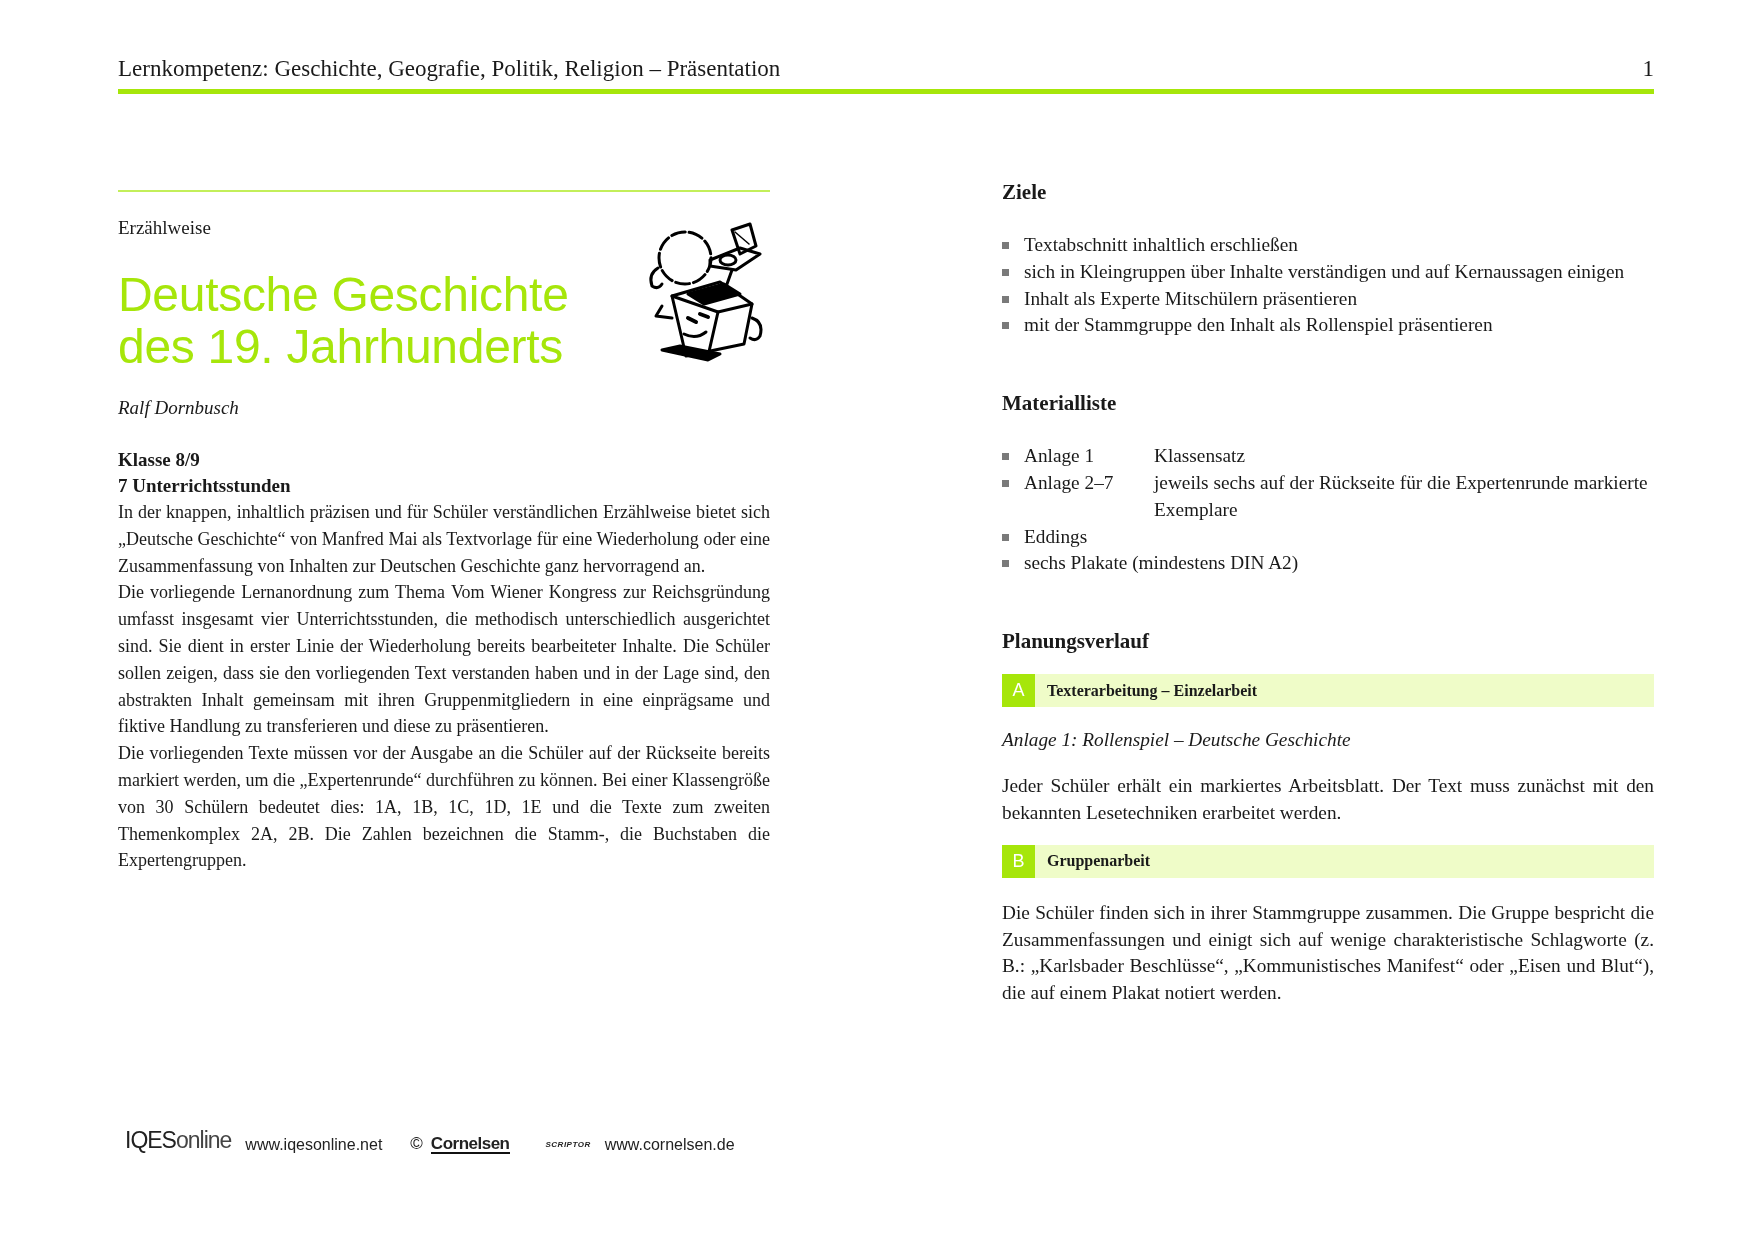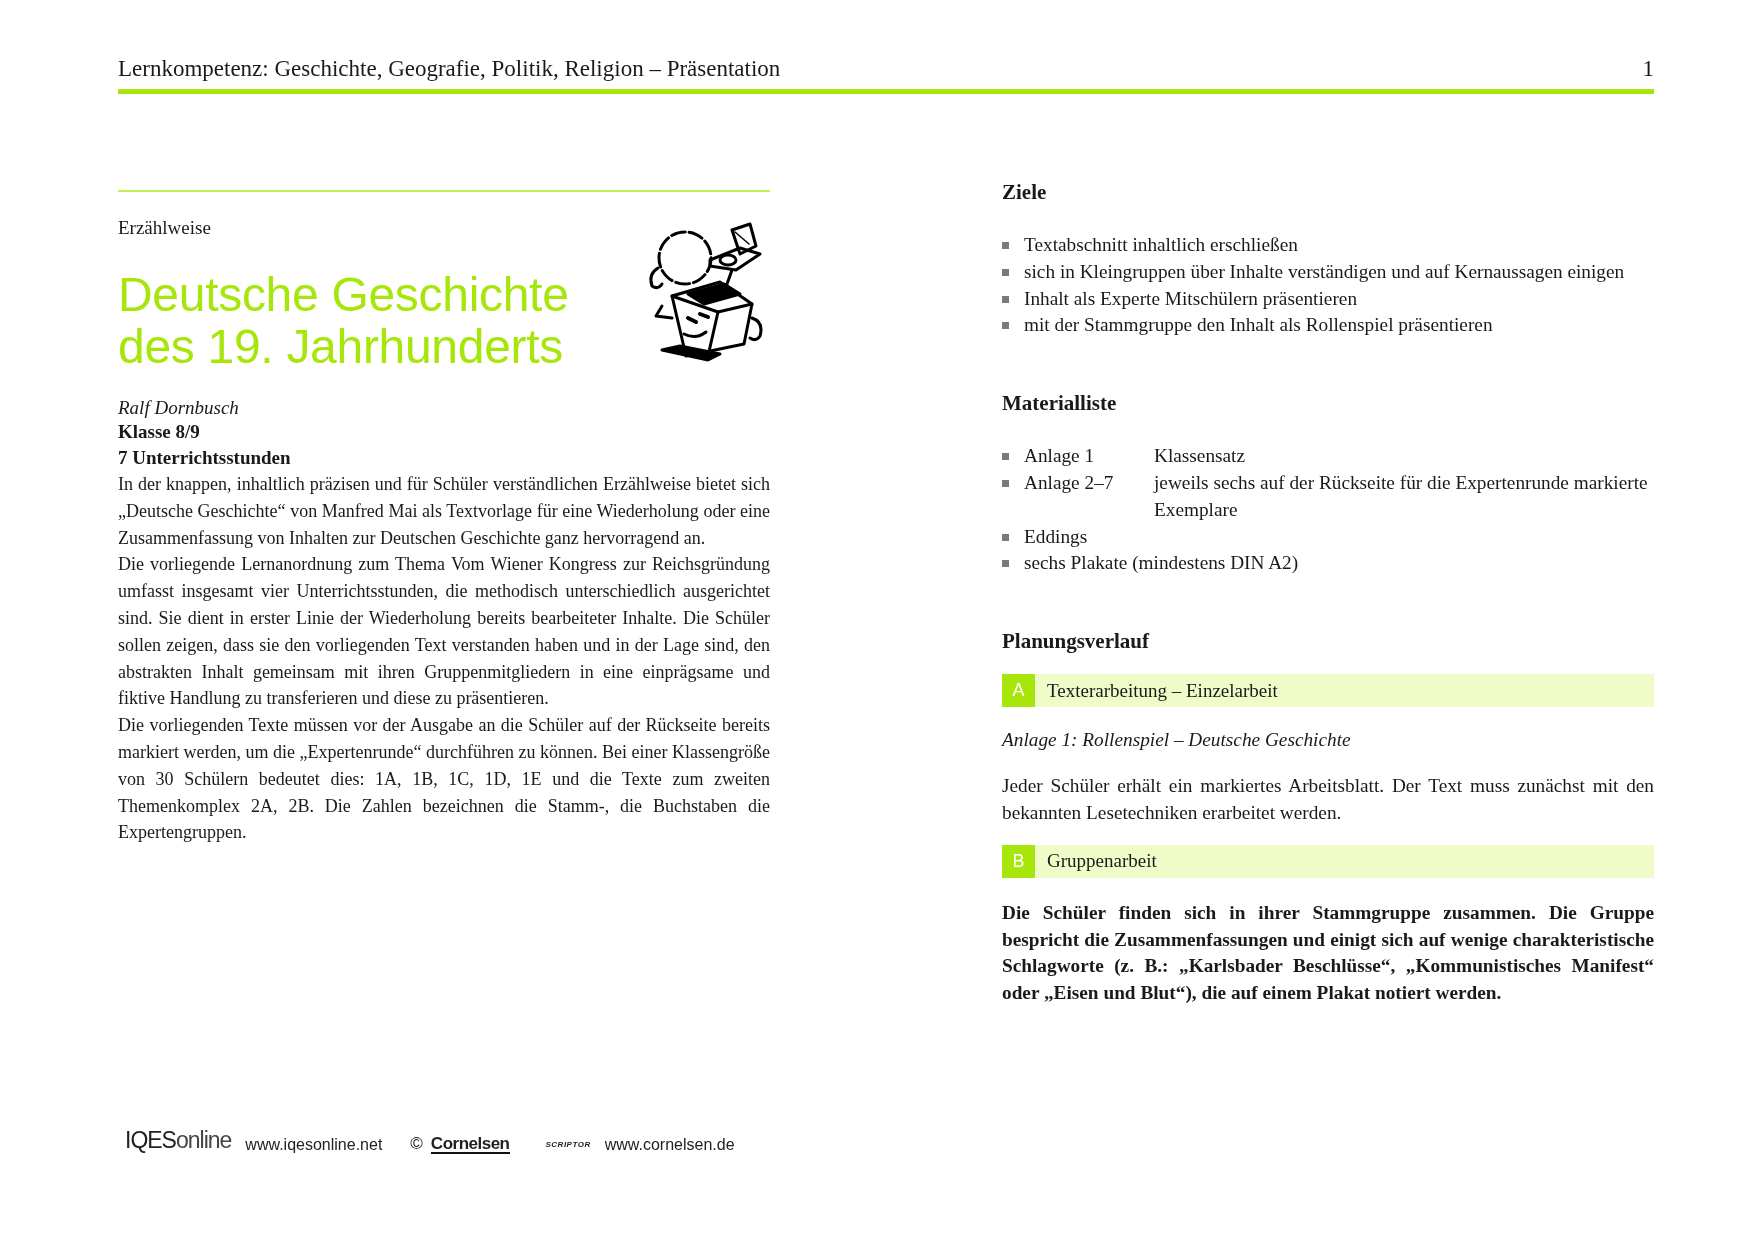--- a/index.html
+++ b/index.html
@@ -9,38 +9,38 @@
   .header-title { left:118px; top:56px; font-size:23px; }
   .page-number { right:100px; top:56px; font-size:23px; }
   .header-rule { left:118px; top:89px; width:1536px; height:5px; background:#a6e60a; }
 
   .left-col { left:118px; top:190px; width:652px; }
   .thin-rule { height:2px; background:#c3ef5a; width:652px; }
   .kicker { font-size:19px; margin-top:25px; }
   .title { font-family:"Liberation Sans","DejaVu Sans",sans-serif; color:#a6e60a;
            font-size:48px; line-height:52px; margin-top:30px; letter-spacing:-0.3px; }
   .author { font-style:italic; font-size:19px; margin-top:24px; }
-  .meta { font-weight:bold; font-size:19px; line-height:26px; margin-top:0; }
+  .meta { font-weight:bold; font-size:19px; line-height:26px; margin-top:28px; }
   .body-text { font-size:18px; line-height:26.8px; text-align:justify; }
   .body-text p { margin:0; }
 
   .illustration { left:640px; top:218px; width:130px; height:145px; }
 
   .right-col { left:1002px; top:180px; width:652px; }
   .section-heading { font-weight:bold; font-size:21px; margin:0; }
   .bullets { list-style:none; padding:0; margin:0; font-size:19.3px; line-height:26.8px; }
   .bullets li { position:relative; padding-left:22px; }
   .bullets li .sq { position:absolute; left:0; top:10px; width:7px; height:7px; background:#7a7a7a; }
   .mat-row { display:flex; }
   .mat-row .k { width:130px; flex:none; }
   .phase { display:flex; align-items:center; height:33px; background:#effcc8; }
   .phase .letter { width:33px; height:33px; background:#a6e60a; color:#fff;
                    font-family:"Liberation Sans","DejaVu Sans",sans-serif; font-size:18px;
                    display:flex; align-items:center; justify-content:center; }
-  .phase .label { font-weight:normal; font-size:19px; margin-left:12px; }
+  .phase .label { font-weight:bold; font-size:16px; margin-left:12px; }
   .italic-line { font-style:italic; font-size:19.3px; }
   .para { font-size:19.3px; line-height:26.8px; text-align:justify; margin:0; }
 
   .footer { left:118px; top:1127px; display:flex; align-items:flex-end;
             font-family:"Liberation Sans","DejaVu Sans",sans-serif; color:#222;margin-left:7px; }
   .iqes { font-size:23px; letter-spacing:-1px; }
   .iqes .thin { color:#444; font-weight:normal; }
   .url { font-size:16px; margin-left:14px; }
   .copy { font-size:17px; margin-left:28px; }
   .cornelsen { margin-left:8px; display:flex; flex-direction:row; align-items:center; line-height:1; }
@@ -125,21 +125,21 @@
     <div class="letter">A</div>
     <div class="label">Texterarbeitung – Einzelarbeit</div>
   </div>
   <div class="italic-line" style="margin-top:22px;">Anlage 1: Rollenspiel – Deutsche Geschichte</div>
   <p class="para" style="margin-top:22px;">Jeder Schüler erhält ein markiertes Arbeitsblatt. Der Text muss zunächst mit den bekannten Lesetechniken erarbeitet werden.</p>
 
   <div class="phase" style="margin-top:18px;">
     <div class="letter">B</div>
     <div class="label">Gruppenarbeit</div>
   </div>
-  <p class="para" style="margin-top:22px;font-weight:bold;">Die Schüler finden sich in ihrer Stammgruppe zusammen. Die Gruppe bespricht die Zusammenfassungen und einigt sich auf wenige charakteristische Schlagworte (z. B.: „Karlsbader Beschlüsse“, „Kommunistisches Manifest“ oder „Eisen und Blut“), die auf einem Plakat notiert werden.</p>
+  <p class="para" style="margin-top:22px;">Die Schüler finden sich in ihrer Stammgruppe zusammen. Die Gruppe bespricht die Zusammenfassungen und einigt sich auf wenige charakteristische Schlagworte (z. B.: „Karlsbader Beschlüsse“, „Kommunistisches Manifest“ oder „Eisen und Blut“), die auf einem Plakat notiert werden.</p>
 </div>
 
 <div class="abs footer">
   <span class="iqes"><span>IQES</span><span class="thin">online</span></span>
   <span class="url">www.iqesonline.net</span>
   <span class="copy">©</span>
   <span class="cornelsen">
     <span class="c1">Cornelsen</span>
     <span class="c2">SCRIPTOR</span>
   </span>

